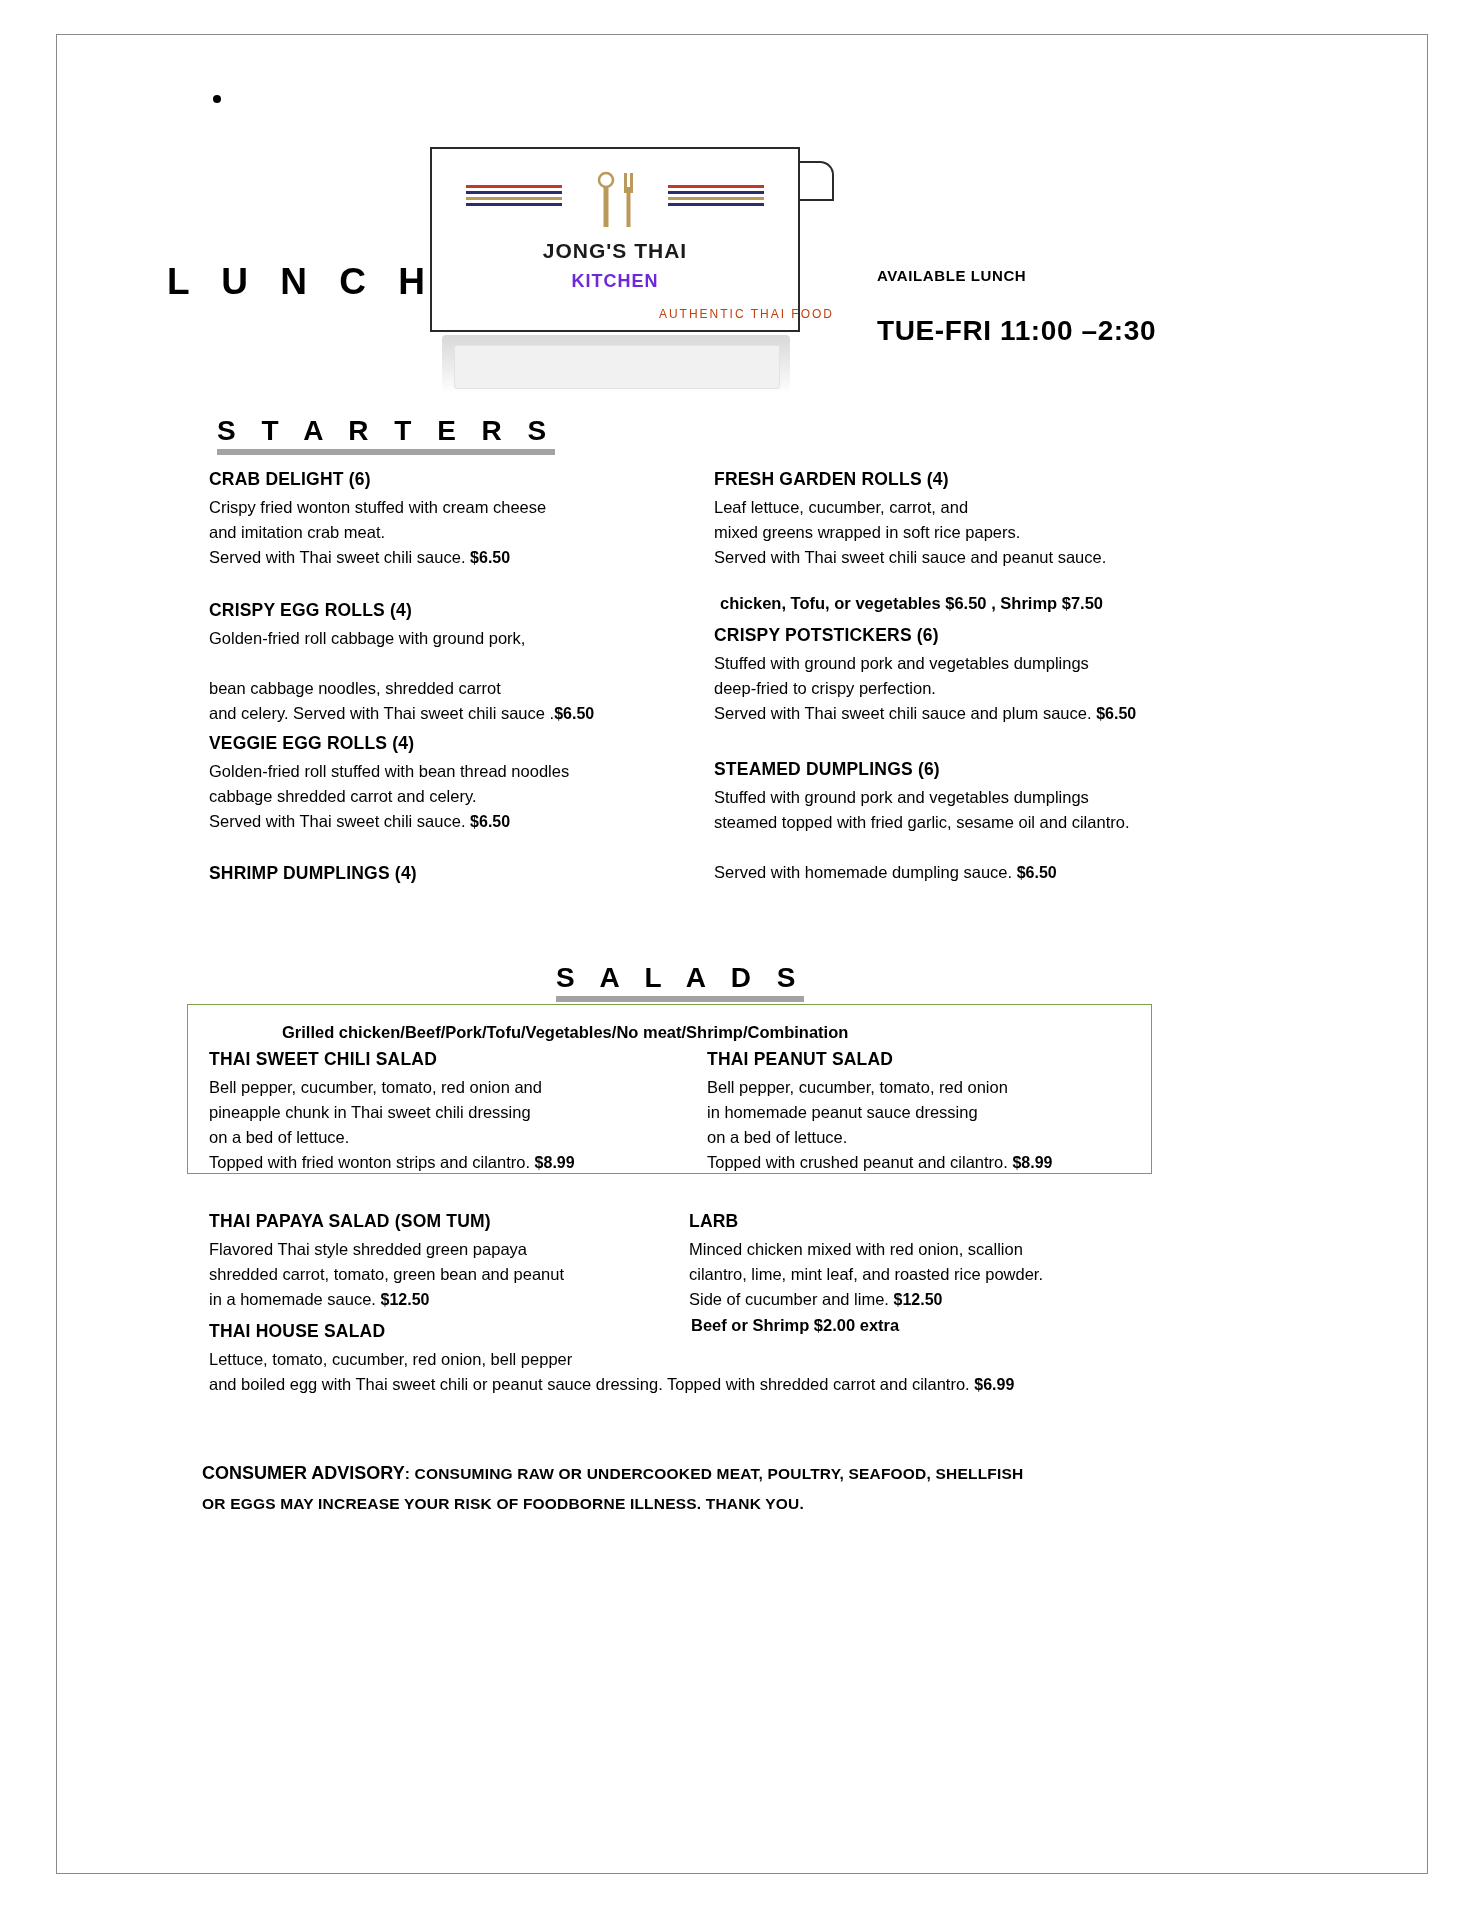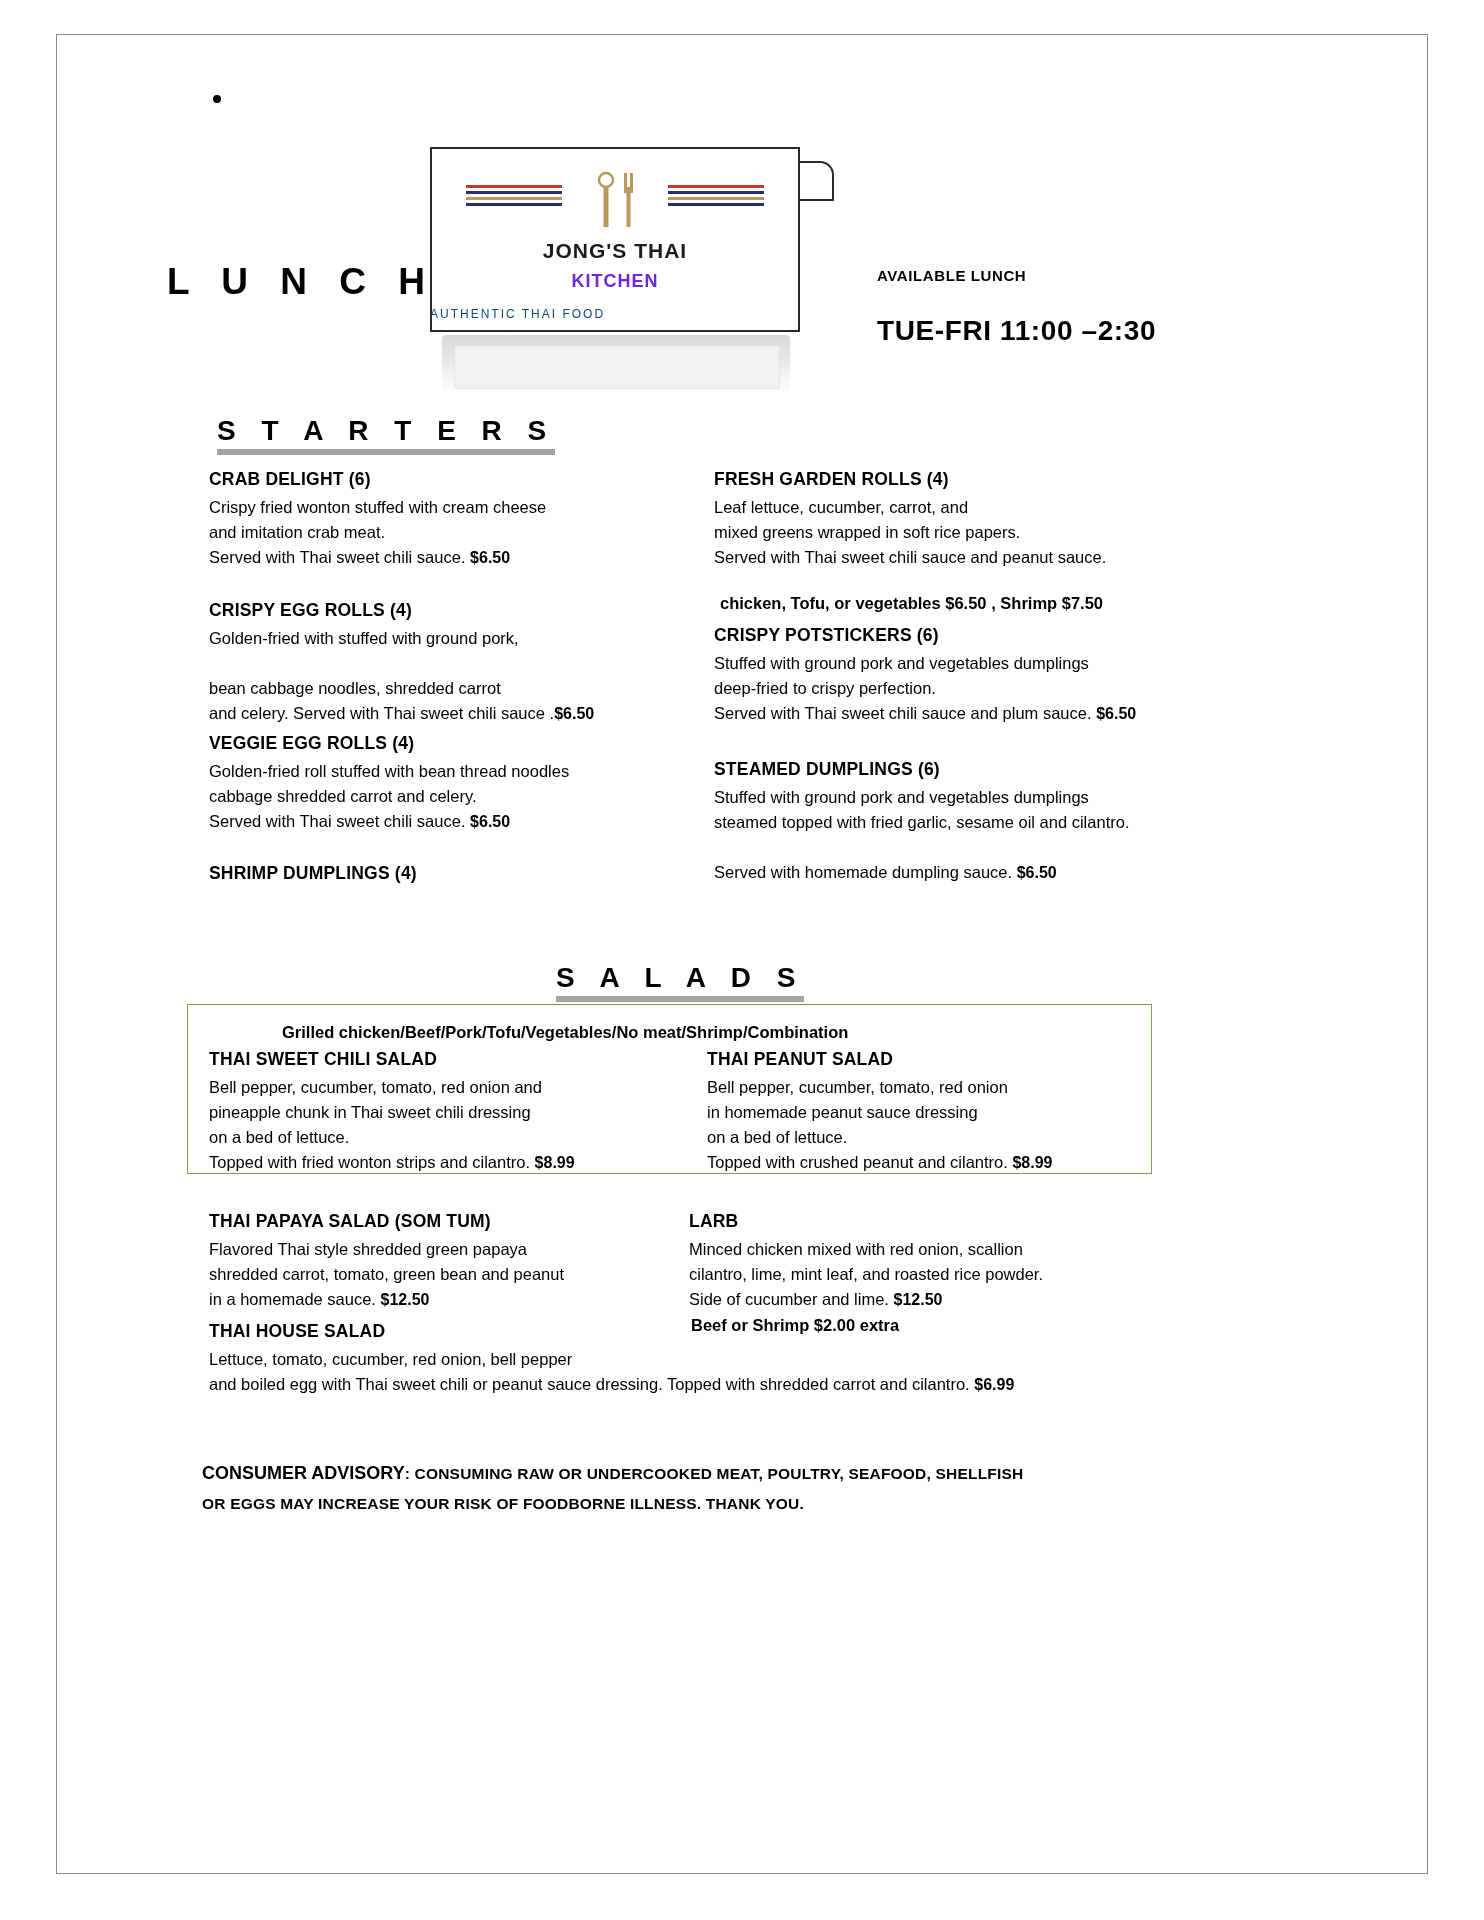--- a/index.html
+++ b/index.html
@@ -126,24 +126,24 @@
     font-size: 18px;
     font-weight: bold;
     letter-spacing: 1px;
     color: #6d28d9;
   }
   .logo-tag {
     position: absolute;
     left: 0;
     top: 160px;
     width: 404px;
-    text-align: left;
+    text-align: right;
     font-size: 12px;
     letter-spacing: 2px;
-    color: #0c4a6e;
+    color: #c2410c;
   }
   .logo-shadow {
     position: absolute;
     left: 12px;
     top: 188px;
     width: 348px;
     height: 58px;
     background: linear-gradient(180deg,#d8d8d8 0%, #eeeeee 60%, #ffffff 100%);
     border-radius: 4px;
   }
@@ -292,21 +292,21 @@
         <span>Crispy fried wonton stuffed with cream cheese</span><br>
         <span>and imitation crab meat.</span><br>
         <span>Served with Thai sweet chili sauce.</span>
         <span class="price">$6.50</span>
       </div>
     </div>
 
     <div class="item" style="left:152px; top:565px; width:480px;">
       <div class="name">CRISPY EGG ROLLS (4)</div>
       <div class="desc">
-        <span>Golden-fried with stuffed with ground pork,</span><br><br>
+        <span>Golden-fried roll cabbage with ground pork,</span><br><br>
         <span>bean cabbage noodles, shredded carrot</span><br>
         <span>and celery. Served with Thai sweet chili sauce .</span><span class="price">$6.50</span>
       </div>
     </div>
 
     <div class="item" style="left:152px; top:698px; width:490px;">
       <div class="name">VEGGIE EGG ROLLS (4)</div>
       <div class="desc">
         <span>Golden-fried roll stuffed with bean thread noodles</span><br>
         <span>cabbage shredded carrot and celery.</span><br>

